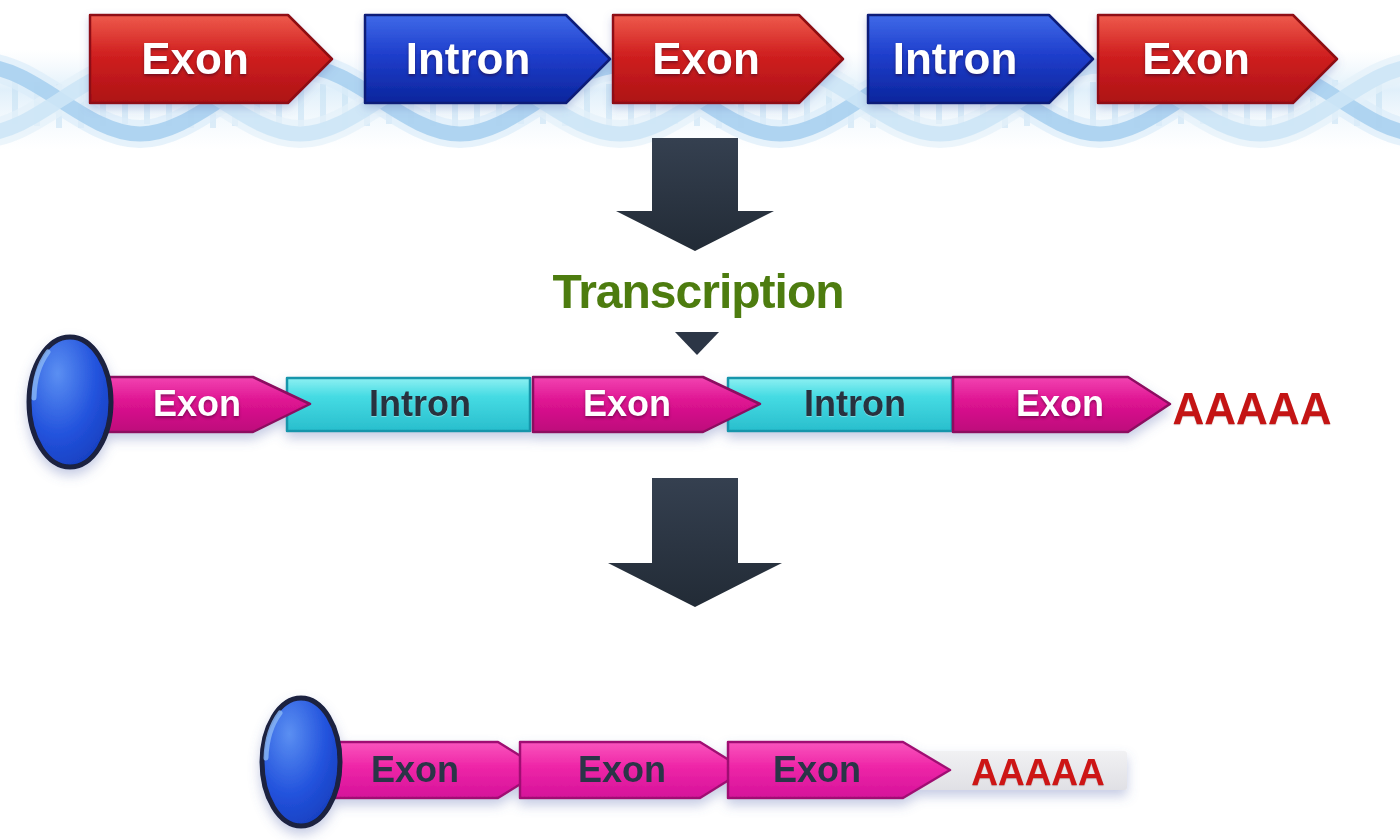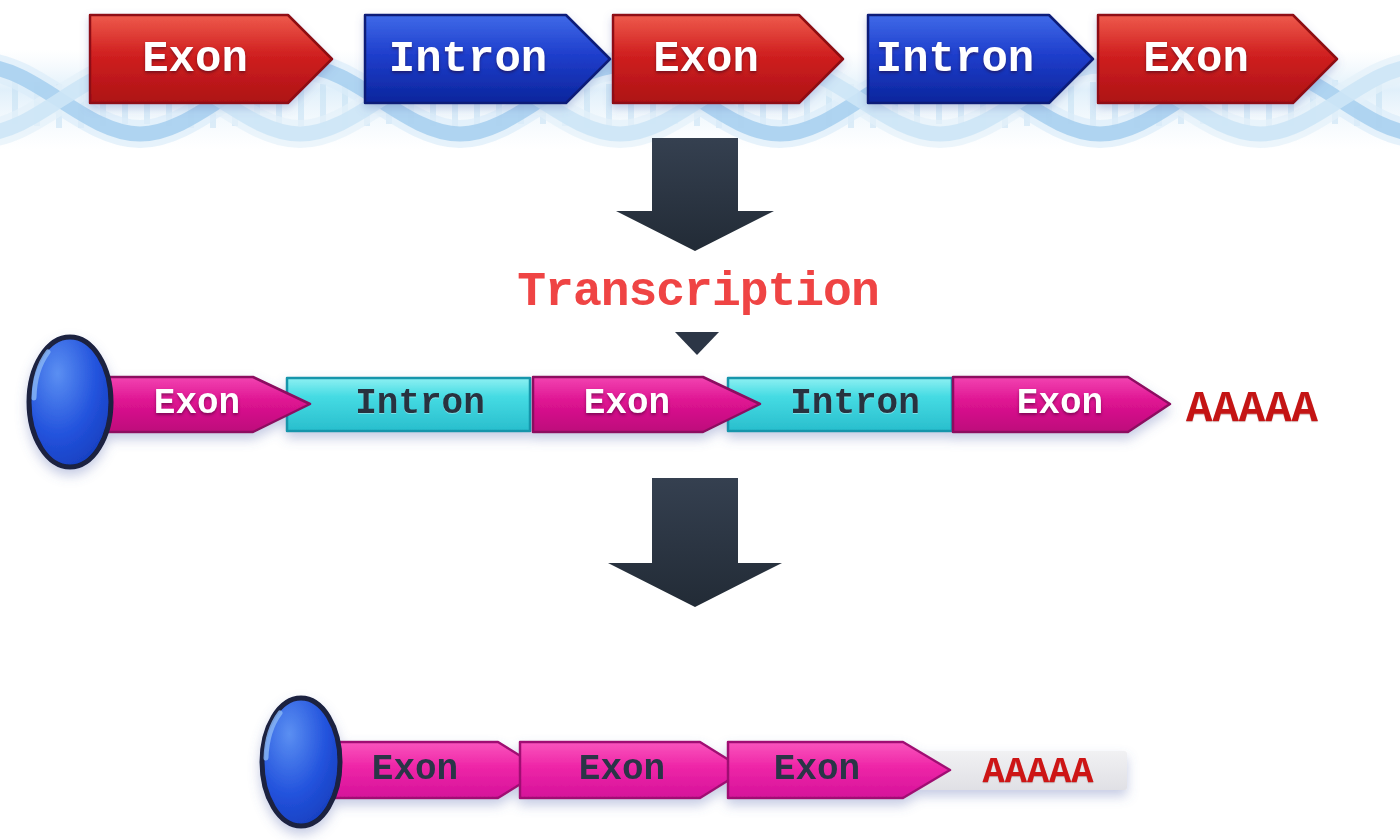--- a/index.html
+++ b/index.html
@@ -1,31 +1,31 @@
 <!DOCTYPE html>
 <html><head>
 <meta charset="utf-8">
 <style>
   html,body{margin:0;padding:0;background:#ffffff;}
   #stage{
     position:relative;width:1400px;height:840px;overflow:hidden;background:#ffffff;
-    font-family:Liberation Mono, monospace;
+    font-family:Liberation Sans, sans-serif;
   }
   #shape-layer{position:absolute;left:0;top:0;}
   .lbl{
     position:absolute;transform:translate(-50%,-50%);
     font-weight:bold;white-space:nowrap;line-height:1;user-select:none;
   }
   .seg-white{color:#ffffff;text-shadow:0 2px 3px rgba(40,0,30,0.45);}
   .seg-dark{color:#28323f;text-shadow:0 1px 0 rgba(255,255,255,0.35);}
   .seg-dark-b{color:#2a3547;}
   .f-top{font-size:44px;}
   .f-mid{font-size:36px;}
   .f-bot{font-size:36px;}
-  .step-lbl{color:#ef4444;font-size:48px;letter-spacing:-1px;}
+  .step-lbl{color:#4d7c0f;font-size:48px;letter-spacing:-1px;}
   .polya{color:#c41414;letter-spacing:0px;text-shadow:0 1px 1px rgba(120,10,10,0.35);}
   .polya-mid{font-size:44px;}
   .polya-bot{font-size:37px;color:#cd1515;}
 </style>
 </head>
 <body>
 
 <div id="stage">
 
   <svg id="shape-layer" width="1400" height="840" viewBox="0 0 1400 840">

